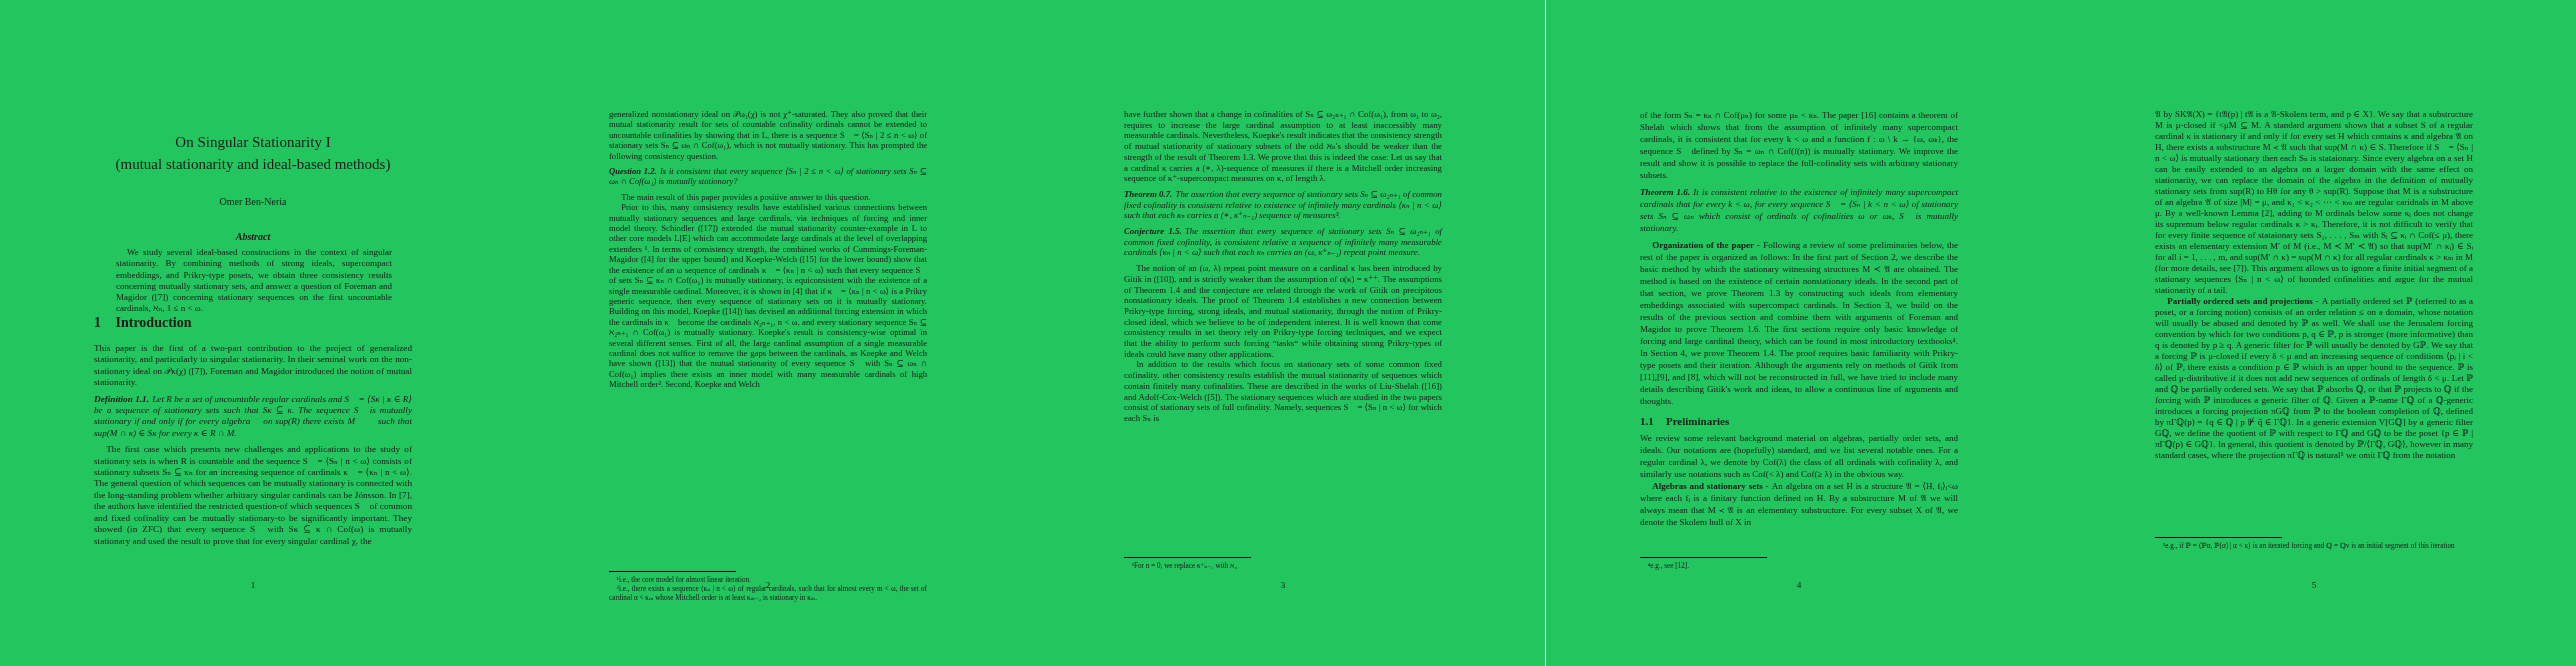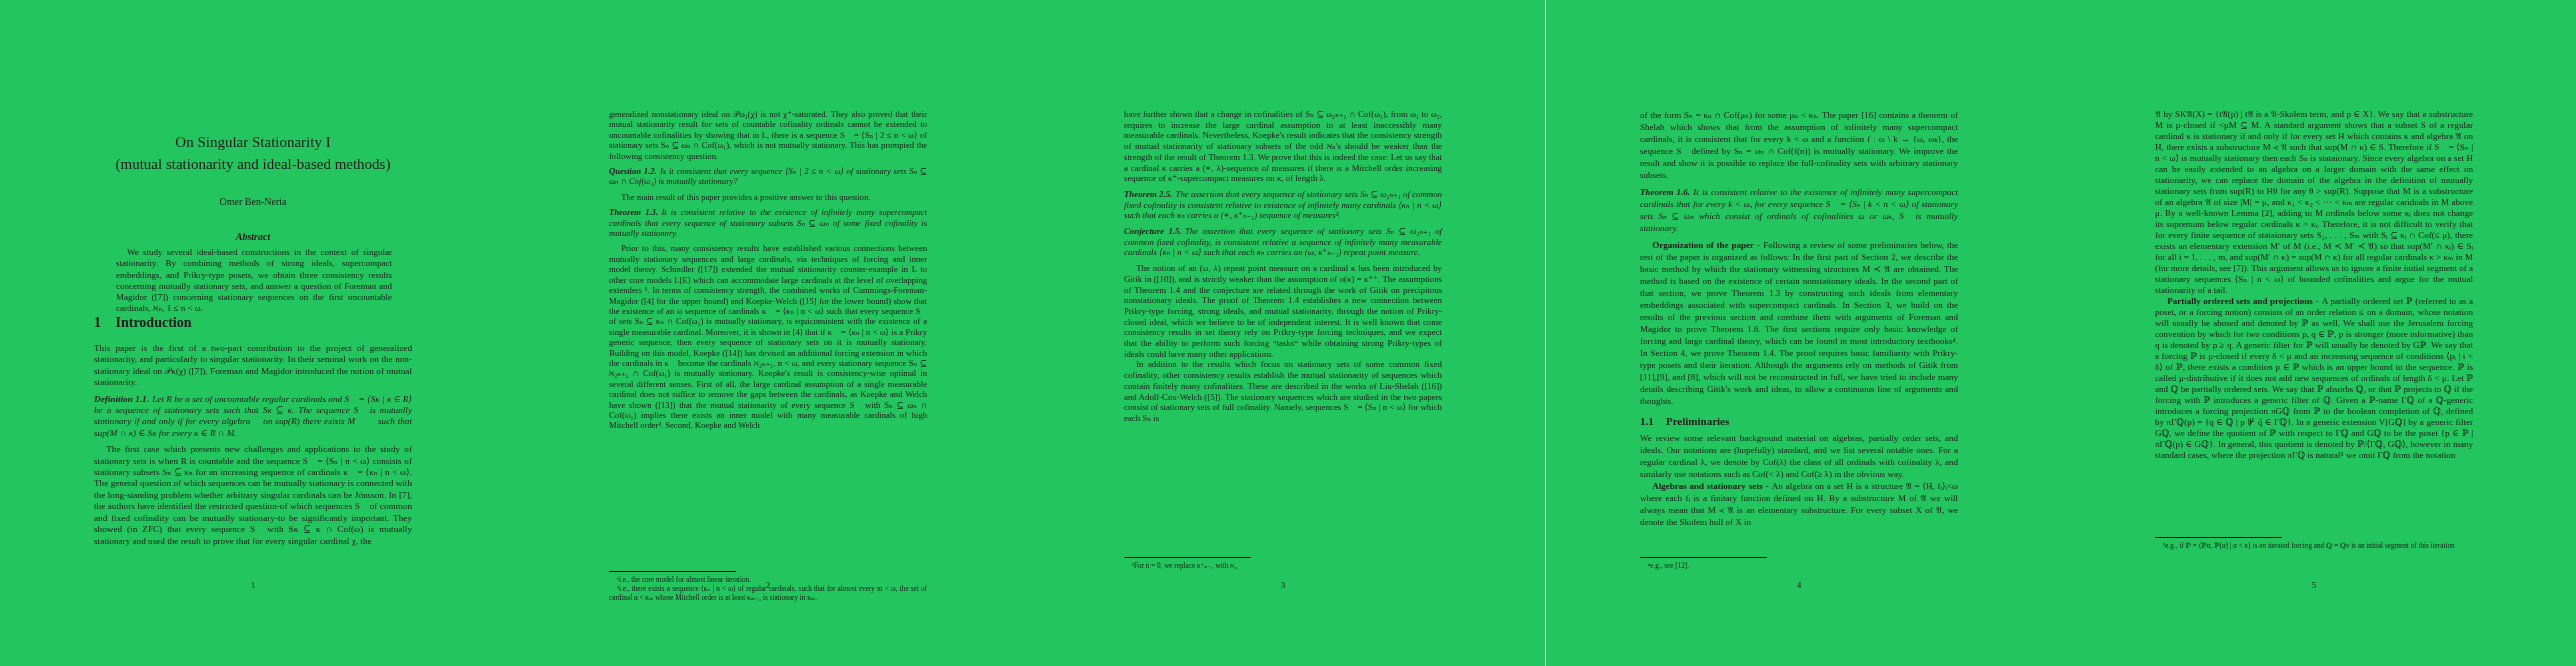--- a/index.html
+++ b/index.html
@@ -62,35 +62,34 @@
       <p class="indent">The first case which presents new challenges and applications to the study of stationary sets is when R is countable and the sequence S⃗ = ⟨Sₙ | n &lt; ω⟩ consists of stationary subsets Sₙ ⊆ κₙ for an increasing sequence of cardinals κ⃗ = ⟨κₙ | n &lt; ω⟩. The general question of which sequences can be mutually stationary is connected with the long-standing problem whether arbitrary singular cardinals can be Jónsson. In [7], the authors have identified the restricted question-of which sequences S⃗ of common and fixed cofinality can be mutually stationary-to be significantly important. They showed (in ZFC) that every sequence S⃗ with Sκ ⊆ κ ∩ Cof(ω) is mutually stationary and used the result to prove that for every singular cardinal χ, the</p>
     </div>
     <div class="pagenum">1</div>
   </section>
 
   <section class="page pg2">
     <div class="bodycol">
       <p class="noindent">generalized nonstationary ideal on 𝒫ω₁(χ) is not χ⁺-saturated. They also proved that their mutual stationarity result for sets of countable cofinality ordinals cannot be extended to uncountable cofinalities by showing that in L, there is a sequence S⃗ = ⟨Sₙ | 2 ≤ n &lt; ω⟩ of stationary sets Sₙ ⊆ ωₙ ∩ Cof(ω₁), which is not mutually stationary. This has prompted the following consistency question.</p>
       <p class="thm"><span class="thm-label">Question 1.2.</span><span class="thm-body">Is it consistent that every sequence ⟨Sₙ | 2 ≤ n &lt; ω⟩ of stationary sets Sₙ ⊆ ωₙ ∩ Cof(ω₁) is mutually stationary?</span></p>
       <p class="indent">The main result of this paper provides a positive answer to this question.</p>
-      <p class="thm"><span class="thm-label">Theorem 1.3.</span><span class="thm-body">It is consistent relative to the existence of infinitely many supercompact cardinals that every sequence of stationary subsets Sₙ ⊆ ωₙ of some fixed cofinality is mutually stationary.</span></p>
       <p class="indent">Prior to this, many consistency results have established various connections between mutually stationary sequences and large cardinals, via techniques of forcing and inner model theory. Schindler ([17]) extended the mutual stationarity counter-example in L to other core models L[E] which can accommodate large cardinals at the level of overlapping extenders ¹. In terms of consistency strength, the combined works of Cummings-Foreman-Magidor ([4] for the upper bound) and Koepke-Welch ([15] for the lower bound) show that the existence of an ω sequence of cardinals κ⃗ = ⟨κₙ | n &lt; ω⟩ such that every sequence S⃗ of sets Sₙ ⊆ κₙ ∩ Cof(ω₁) is mutually stationary, is equiconsistent with the existence of a single measurable cardinal. Moreover, it is shown in [4] that if κ⃗ = ⟨κₙ | n &lt; ω⟩ is a Prikry generic sequence, then every sequence of stationary sets on it is mutually stationary. Building on this model, Koepke ([14]) has devised an additional forcing extension in which the cardinals in κ⃗ become the cardinals ℵ₂ₙ₊₁, n &lt; ω, and every stationary sequence Sₙ ⊆ ℵ₂ₙ₊₁ ∩ Cof(ω₁) is mutually stationary. Koepke's result is consistency-wise optimal in several different senses. First of all, the large cardinal assumption of a single measurable cardinal does not suffice to remove the gaps between the cardinals, as Koepke and Welch have shown ([13]) that the mutual stationarity of every sequence S⃗ with Sₙ ⊆ ωₙ ∩ Cof(ω₁) implies there exists an inner model with many measurable cardinals of high Mitchell order². Second, Koepke and Welch</p>
     </div>
     <div class="footnotes">
       <div class="fnrule"></div>
       <p class="fn">¹i.e., the core model for almost linear iteration.</p>
       <p class="fn">²i.e., there exists a sequence ⟨κₙ | n &lt; ω⟩ of regular cardinals, such that for almost every m &lt; ω, the set of cardinal α &lt; κₘ whose Mitchell order is at least κₘ₋₂ is stationary in κₘ.</p>
     </div>
     <div class="pagenum">2</div>
   </section>
 
   <section class="page pg3">
     <div class="bodycol">
       <p class="noindent">have further shown that a change in cofinalities of Sₙ ⊆ ω₂ₙ₊₁ ∩ Cof(ω₁), from ω₁ to ω₂, requires to increase the large cardinal assumption to at least inaccessibly many measurable cardinals. Nevertheless, Koepke's result indicates that the consistency strength of mutual stationarity of stationary subsets of the odd ℵₙ's should be weaker than the strength of the result of Theorem 1.3. We prove that this is indeed the case: Let us say that a cardinal κ carries a (∗, λ)-sequence of measures if there is a Mitchell order increasing sequence of κ⁺-supercompact measures on κ, of length λ.</p>
-      <p class="thm"><span class="thm-label">Theorem 2.5.</span><span class="thm-body">The assertion that every sequence of stationary sets Sₙ ⊆ ω₂ₙ₊₁ of common fixed cofinality is consistent relative to existence of infinitely many cardinals ⟨κₙ | n &lt; ω⟩ such that each κₙ carries a (∗, κ⁺ₙ₋₁) sequence of measures³.</span></p>
+      <p class="thm"><span class="thm-label">Theorem 0.7.</span><span class="thm-body">The assertion that every sequence of stationary sets Sₙ ⊆ ω₂ₙ₊₁ of common fixed cofinality is consistent relative to existence of infinitely many cardinals ⟨κₙ | n &lt; ω⟩ such that each κₙ carries a (∗, κ⁺ₙ₋₁) sequence of measures³.</span></p>
       <p class="thm"><span class="thm-label">Conjecture 1.5.</span><span class="thm-body">The assertion that every sequence of stationary sets Sₙ ⊆ ω₂ₙ₊₁ of common fixed cofinality, is consistent relative a sequence of infinitely many measurable cardinals ⟨κₙ | n &lt; ω⟩ such that each κₙ carries an (ω, κ⁺ₙ₋₁) repeat point measure.</span></p>
       <p class="indent">The notion of an (ω, λ) repeat point measure on a cardinal κ has been introduced by Gitik in ([10]), and is strictly weaker than the assumption of o(κ) = κ⁺⁺. The assumptions of Theorem 1.4 and the conjecture are related through the work of Gitik on precipitous nonstationary ideals. The proof of Theorem 1.4 establishes a new connection between Prikry-type forcing, strong ideals, and mutual stationarity, through the notion of Prikry-closed ideal, which we believe to be of independent interest. It is well known that come consistency results in set theory rely on Prikry-type forcing techniques, and we expect that the ability to perform such forcing “tasks“ while obtaining strong Prikry-types of ideals could have many other applications.</p>
       <p class="indent">In addition to the results which focus on stationary sets of some common fixed cofinality, other consistency results establish the mutual stationarity of sequences which contain finitely many cofinalities. These are described in the works of Liu-Shelah ([16]) and Adolf-Cox-Welch ([5]). The stationary sequences which are studied in the two papers consist of stationary sets of full cofinality. Namely, sequences S⃗ = ⟨Sₙ | n &lt; ω⟩ for which each Sₙ is</p>
     </div>
     <div class="footnotes">
       <div class="fnrule"></div>
       <p class="fn">³For n = 0, we replace κ⁺ₙ₋₁ with ℵ₀</p>
     </div>
     <div class="pagenum">3</div>
   </section>

